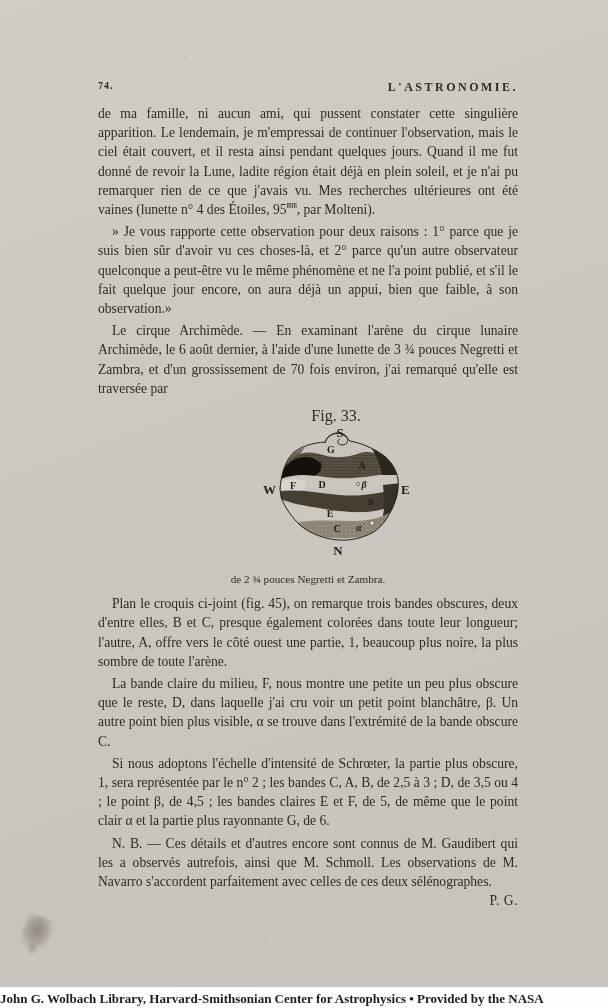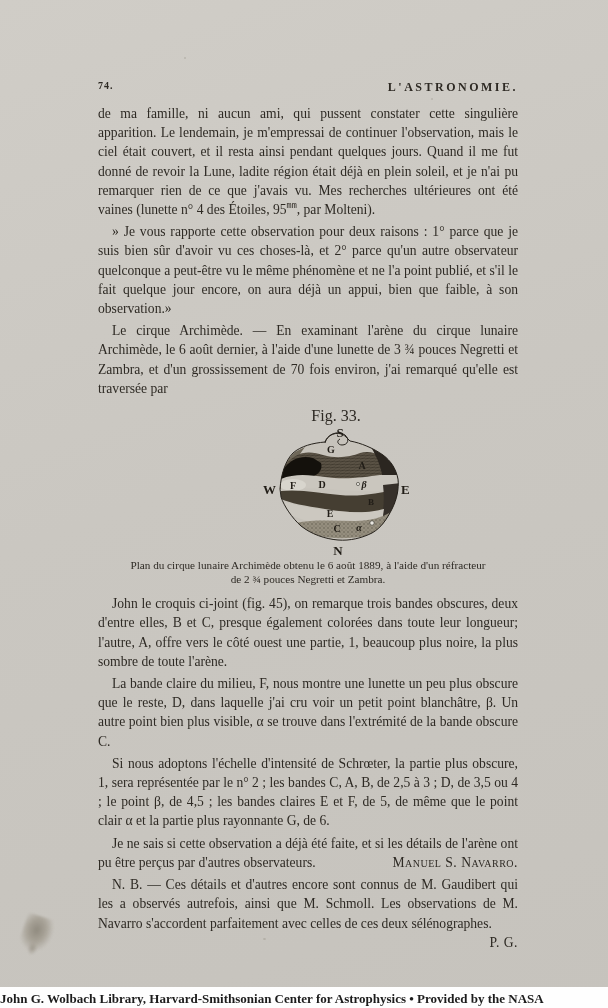--- a/index.html
+++ b/index.html
@@ -93,32 +93,31 @@
       <text class="figtext" x="38" y="62" font-size="10" text-anchor="middle">F</text>
       <text class="figtext" x="67" y="61" font-size="10" text-anchor="middle">D</text>
       <text class="figtext greek" x="109" y="61" font-size="10" text-anchor="middle">β</text>
       <text class="figtext" x="116" y="78" font-size="9" text-anchor="middle" fill="#28241d">B</text>
       <text class="figtext" x="75" y="90" font-size="10" text-anchor="middle">E</text>
       <text class="figtext" x="82" y="105" font-size="10" text-anchor="middle">C</text>
       <text class="figtext greek" x="104" y="104" font-size="10" text-anchor="middle">α</text>
     </svg>
 
     <div class="caption">
-      <span>Plan du cirque lunaire Archimède obtenu le 6 août 1889, à l'aide d'un réfracteur</span><br>
+      <br>
       <span>de 2 ¾ pouces Negretti et Zambra.</span>
     </div>
 
 
-    <p class="indent"><span>John le croquis ci-joint (</span><span class="it">fig.</span><span> 45), on remarque trois bandes obscures, deux d'entre elles, B et C, presque également colorées dans toute leur longueur; l'autre, A, offre vers le côté ouest une partie, 1, beaucoup plus noire, la plus sombre de toute l'arène.</span></p>
+    <p class="indent"><span>Plan le croquis ci-joint (</span><span class="it">fig.</span><span> 45), on remarque trois bandes obscures, deux d'entre elles, B et C, presque également colorées dans toute leur longueur; l'autre, A, offre vers le côté ouest une partie, 1, beaucoup plus noire, la plus sombre de toute l'arène.</span></p>
 
-    <p class="indent">La bande claire du milieu, F, nous montre une lunette un peu plus obscure que le reste, D, dans laquelle j'ai cru voir un petit point blanchâtre, β. Un autre point bien plus visible, α se trouve dans l'extrémité de la bande obscure C.</p>
+    <p class="indent">La bande claire du milieu, F, nous montre une petite un peu plus obscure que le reste, D, dans laquelle j'ai cru voir un petit point blanchâtre, β. Un autre point bien plus visible, α se trouve dans l'extrémité de la bande obscure C.</p>
 
     <p class="indent">Si nous adoptons l'échelle d'intensité de Schrœter, la partie plus obscure, 1, sera représentée par le n° 2 ; les bandes C, A, B, de 2,5 à 3 ; D, de 3,5 ou 4 ; le point β, de 4,5 ; les bandes claires E et F, de 5, de même que le point clair α et la partie plus rayonnante G, de 6.</p>
 
-    <p class="indent"><span>Je ne sais si cette observation a déjà été faite, et si les détails de l'arène ont pu être perçus par d'autres observateurs.</span><span class="sig">Manuel S. Navarro.</span></p>
 
     <p class="indent"><span>N. B.</span><span> — Ces détails et d'autres encore sont connus de M. Gaudibert qui les a observés autrefois, ainsi que M. Schmoll. Les observations de M. Navarro s'accordent parfaitement avec celles de ces deux sélénographes.</span><span class="sig">P. G.</span></p>
 
   </div>
 
   <div class="smudge"></div>
   <div class="speck" style="left:431px;top:98px;width:2px;height:2px;"></div>
   <div class="speck" style="left:184px;top:57px;width:2px;height:2px;"></div>
 
   <div class="speck" style="left:263px;top:938px;width:3px;height:2px;"></div>

